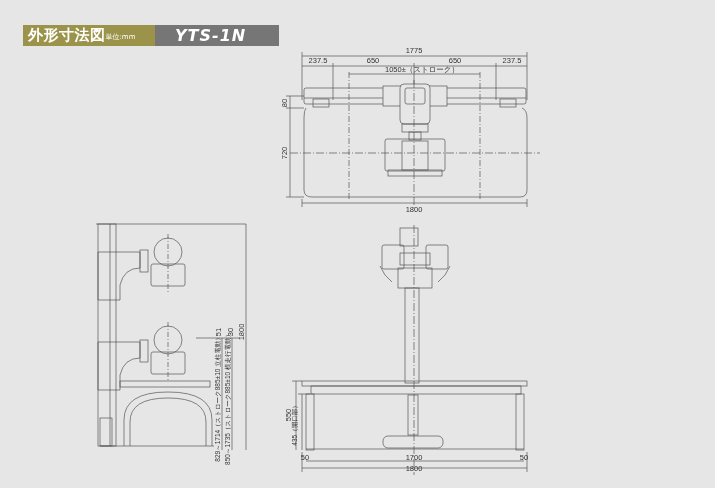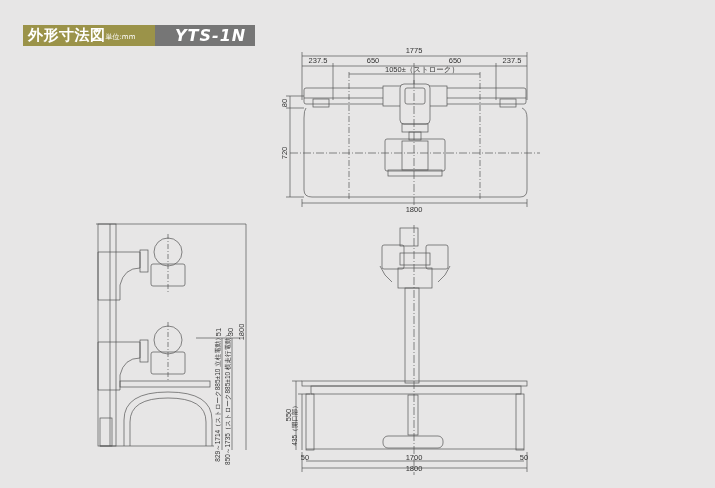--- a/index.html
+++ b/index.html
@@ -1,21 +1,21 @@
 <!DOCTYPE html>
 <html><head>
 <meta charset="utf-8">
 <style>
   html,body{margin:0;padding:0;}
   body{width:715px;height:488px;background:#e7e6e6;position:relative;overflow:hidden;font-family:"DejaVu Sans",sans-serif;}
   .hdr{position:absolute;left:23px;top:25px;height:21px;display:flex;}
   .hdr-left{background:#9b9349;color:#fff;display:flex;align-items:center;padding:0 8px 0 5px;width:132px;box-sizing:border-box;}
   .hdr-title{font-size:15px;font-weight:bold;letter-spacing:0.5px;}
   .hdr-unit{font-size:7px;margin-top:3px;}
-  .hdr-right{background:#767676;color:#fff;width:100px;display:flex;align-items:center;padding-left:20px;box-sizing:border-box;}
+  .hdr-right{background:#767676;color:#fff;width:124px;display:flex;align-items:center;padding-left:20px;box-sizing:border-box;}
   .hdr-model{font-size:16px;font-weight:bold;font-style:italic;letter-spacing:1px;}
   svg{position:absolute;left:0;top:0;}
   .dim{font-family:"Liberation Sans",sans-serif;font-size:7.5px;fill:#333;}
   .vdim{font-family:"Liberation Sans",sans-serif;font-size:6.5px;fill:#333;}
 </style>
 </head>
 <body>
 
 <div class="hdr">
   <div class="hdr-left">

